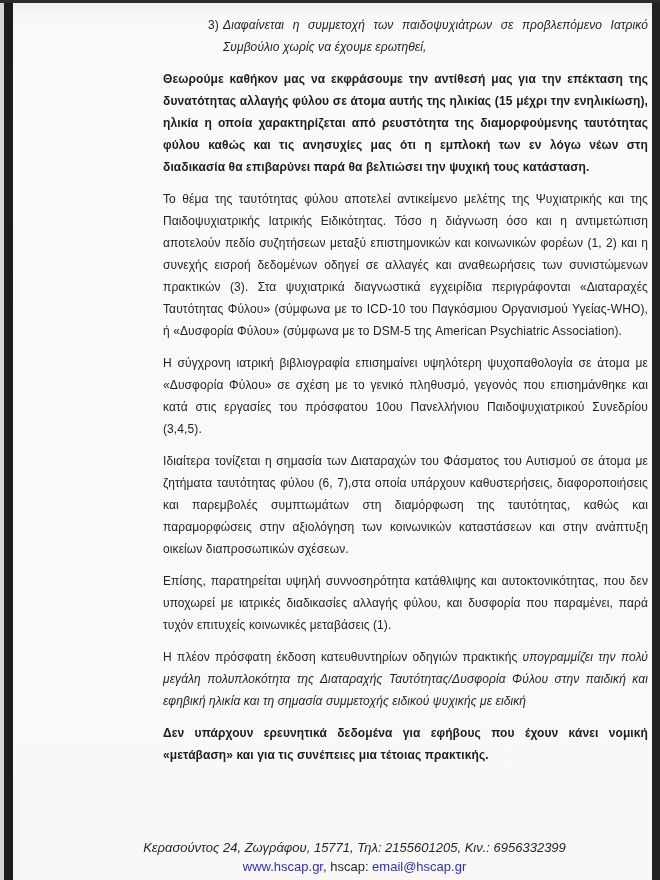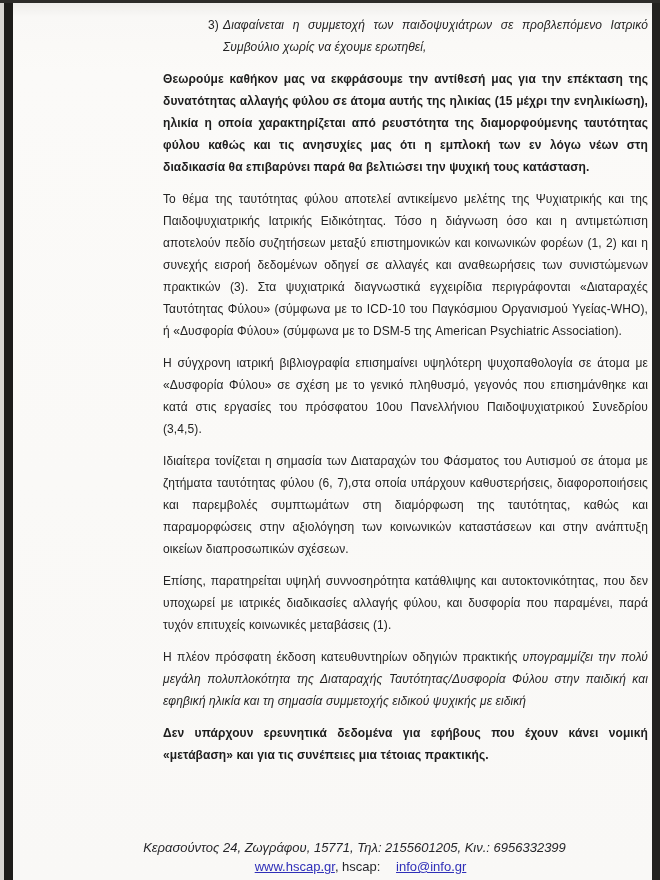--- a/index.html
+++ b/index.html
@@ -67,23 +67,21 @@
   .footer {
     position: absolute; left: 13px; right: 8px; bottom: 4px;
     text-align: center;
     font-size: 13px;
     line-height: 19px;
     color: #26262a;
     z-index: 1;
     padding-left: 44px;
   }
   .footer .link {
-    text-decoration: underline;
     cursor: pointer;
-    margin-left: 12px;
   }
 </style>
 </head>
 <body>
 
 <div class="scan" style="color: rgb(35, 35, 35);">
   <div class="edge-top"></div>
   <div class="edge-left-margin"></div>
   <div class="edge-left"></div>
   <div class="edge-right"></div>
@@ -108,15 +106,15 @@
 
       <p class="para"><span>Η πλέον πρόσφατη έκδοση κατευθυντηρίων οδηγιών πρακτικής </span><span class="italic">υπογραμμίζει την πολύ μεγάλη πολυπλοκότητα της Διαταραχής Ταυτότητας/Δυσφορία Φύλου στην παιδική και εφηβική ηλικία και τη σημασία συμμετοχής ειδικού ψυχικής με ειδική</span></p>
 
       <p class="para bold">Δεν υπάρχουν ερευνητικά δεδομένα για εφήβους που έχουν κάνει νομική «μετάβαση» και για τις συνέπειες μια τέτοιας πρακτικής.</p>
 
     </div>
   </div>
 
   <div class="footer">
     <div class="italic">Κερασούντος 24, Ζωγράφου, 15771, Τηλ: 2155601205, Κιν.: 6956332399</div>
-    <div><a class="link" style="color: rgb(47, 47, 184);">www.hscap.gr</a><span>, hscap: </span><a class="link" style="color: rgb(47, 47, 184);">info@info.gr</a></div>
+    <div><a class="link" style="color: rgb(47, 47, 184);">www.hscap.gr</a><span>, hscap: </span><a class="link" style="color: rgb(47, 47, 184);">email@hscap.gr</a></div>
   </div>
 </div>
 
 </body></html>

